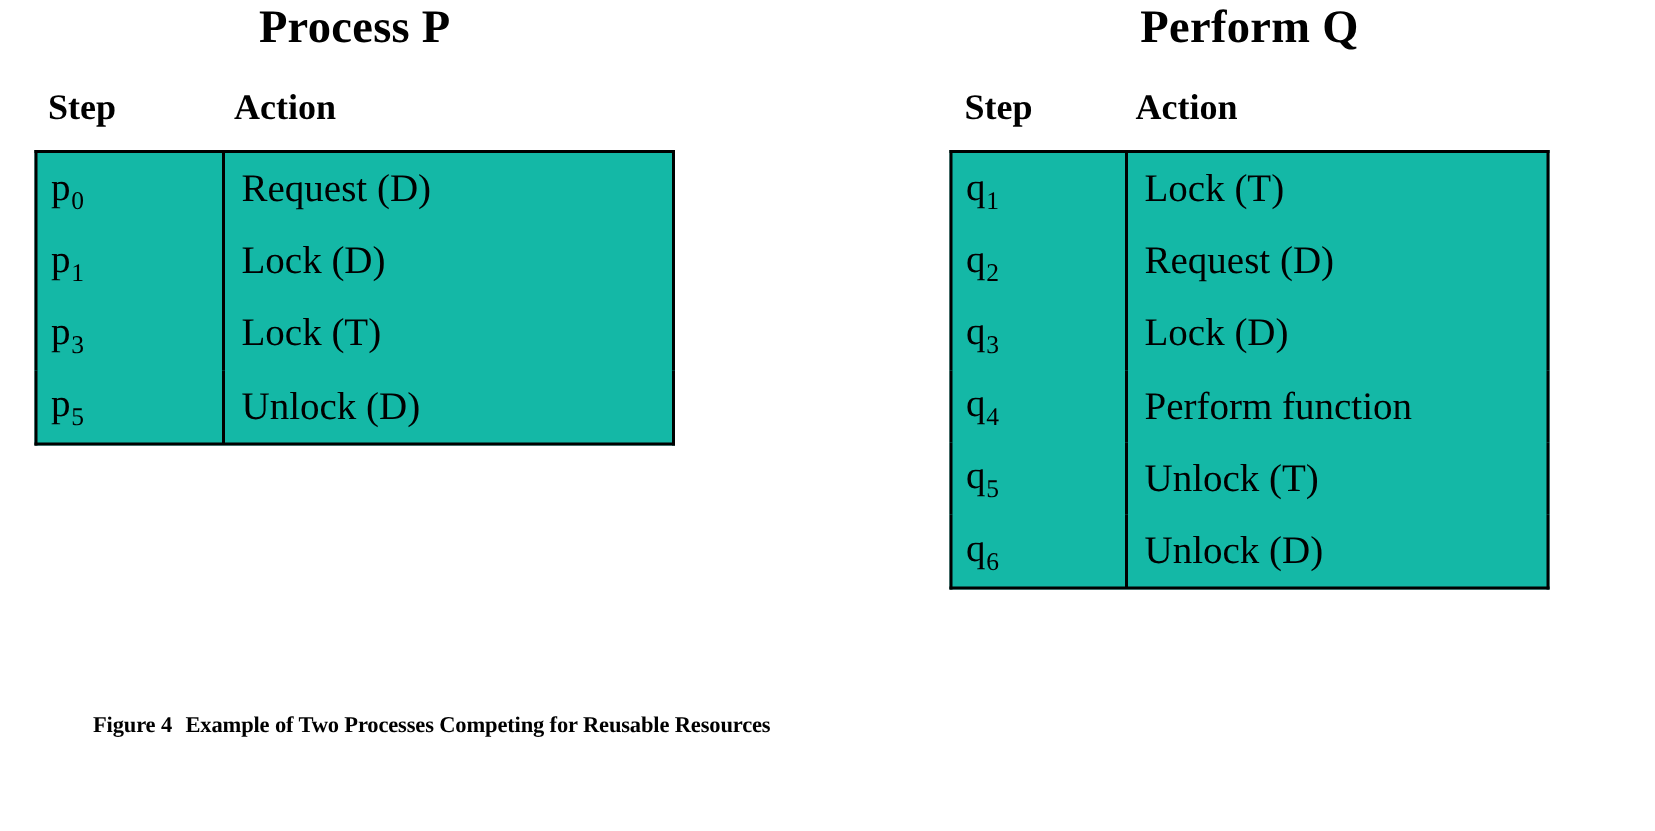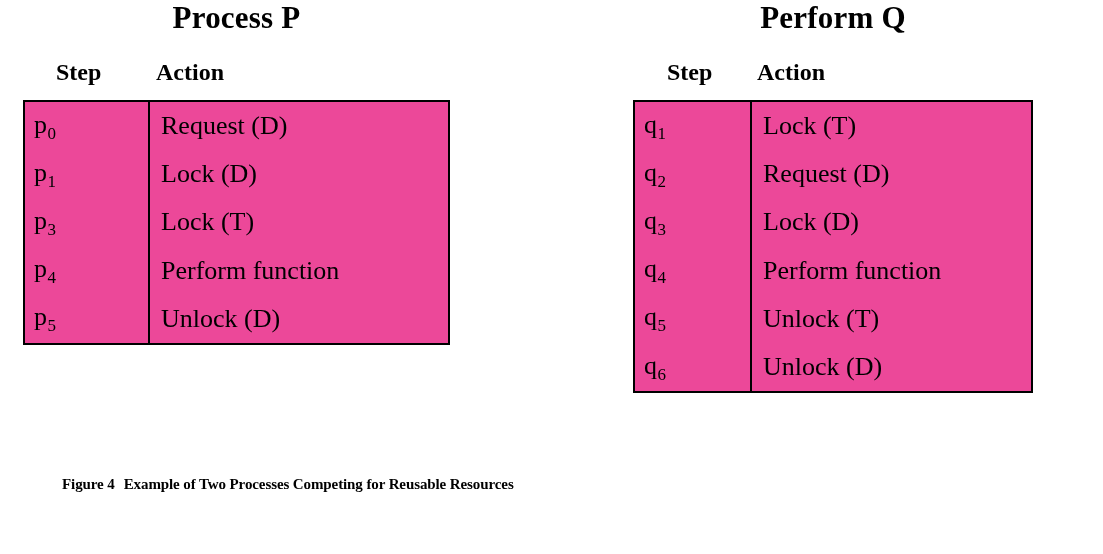--- a/index.html
+++ b/index.html
@@ -51,32 +51,32 @@
     width: 100%;
     height: 36px;
   }
   .col-header {
     position: absolute;
     font-weight: bold;
     font-size: 24px;
     line-height: 30px;
     white-space: nowrap;
   }
-  .col-header.step   { left: 9px; margin-left: 24px; }
+  .col-header.step   { left: 9px; }
   .col-header.action { left: 133px; }
   #process-q-block .col-header.step   { left: 10px; }
   #process-q-block .col-header.action { left: 124px; }
 
   
   .steps-table {
     position: absolute;
     top: 100px;
     left: 0;
     border-collapse: collapse;
-    background: #ec4899;
+    background: #14b8a6;
     border: 2px solid #000000;
     table-layout: fixed;
   }
   #process-p-table { width: 427px; }
   #process-q-table { width: 400px; }
 
   .steps-table td {
     padding: 0;
     margin: 0;
     height: 48.2px;
@@ -146,24 +146,20 @@
         </tr>
         <tr>
           <td class="step-cell"><span class="step-label"><span>p</span><span class="sub">1</span></span></td>
           <td class="action-cell">Lock (D)</td>
         </tr>
         <tr>
           <td class="step-cell"><span class="step-label"><span>p</span><span class="sub">3</span></span></td>
           <td class="action-cell">Lock (T)</td>
         </tr>
         <tr>
-          <td class="step-cell"><span class="step-label"><span>p</span><span class="sub">4</span></span></td>
-          <td class="action-cell">Perform function</td>
-        </tr>
-        <tr>
           <td class="step-cell"><span class="step-label"><span>p</span><span class="sub">5</span></span></td>
           <td class="action-cell">Unlock (D)</td>
         </tr>
       </tbody>
     </table>
   </div>
 
   <div class="process-block" id="process-q-block">
     <div class="process-title">Perform Q</div>
 

